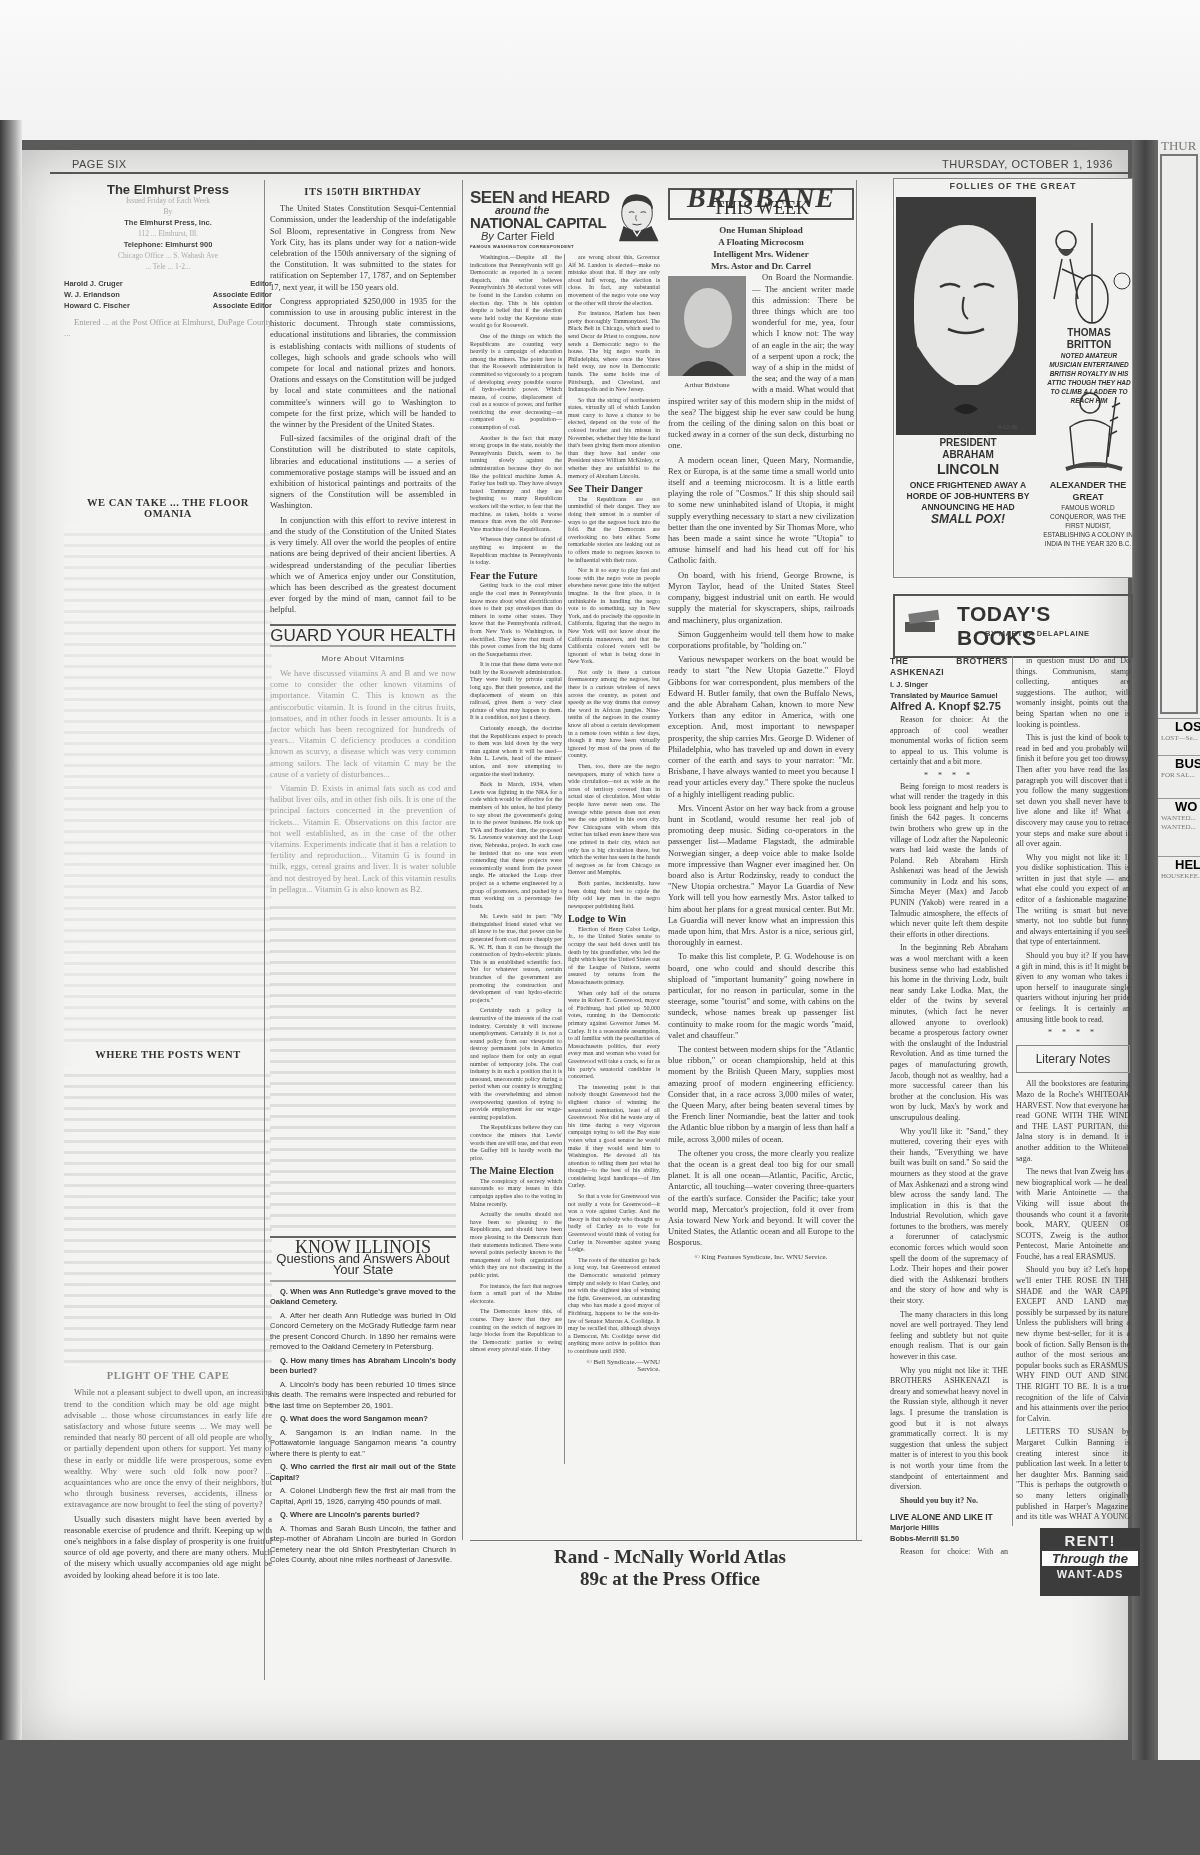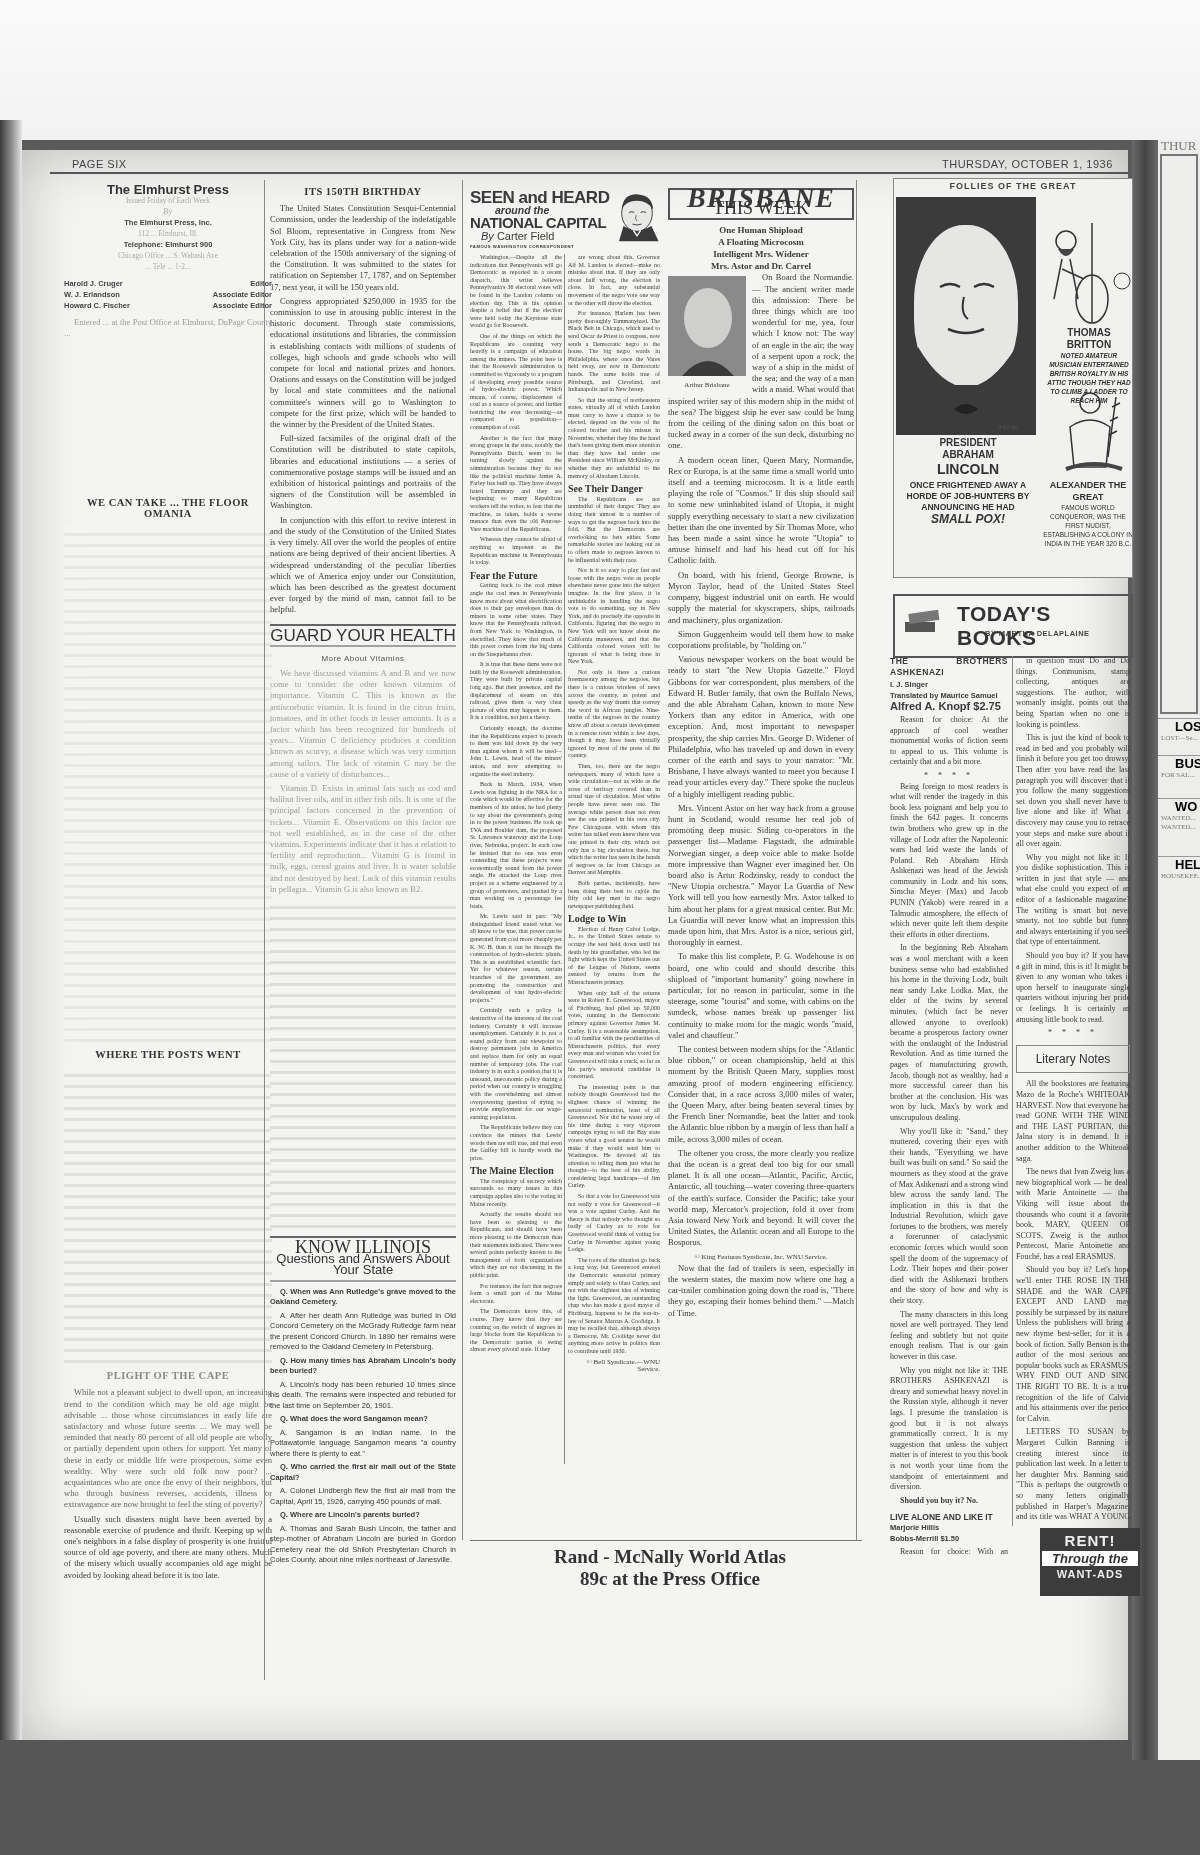--- a/index.html
+++ b/index.html
@@ -352,21 +352,20 @@
   <p data-name="brisbane-paragraph">On Board the Normandie. — The ancient writer made this admission: There be three things which are too wonderful for me, yea, four which I know not: The way of an eagle in the air; the way of a serpent upon a rock; the way of a ship in the midst of the sea; and the way of a man with a maid. What would that inspired writer say of this modern ship in the midst of the sea? The biggest ship he ever saw could be hung from the ceiling of the dining salon on this boat or tucked away in a corner of the sun deck, disturbing no one.</p>
   <p data-name="brisbane-paragraph">A modern ocean liner, Queen Mary, Normandie, Rex or Europa, is at the same time a small world unto itself and a teeming microcosm. It is a little earth playing the role of "Cosmos." If this ship should sail to some new uninhabited island of Utopia, it might supply everything necessary to start a new civilization better than the one invented by Sir Thomas More, who has been made a saint since he wrote "Utopia" to amuse himself and had his head cut off for his Catholic faith.</p>
   <p data-name="brisbane-paragraph">On board, with his friend, George Browne, is Myron Taylor, head of the United States Steel company, biggest industrial unit on earth. He would supply the material for skyscrapers, ships, railroads and machinery, plus organization.</p>
   <p data-name="brisbane-paragraph">Simon Guggenheim would tell them how to make corporations profitable, by "holding on."</p>
   <p data-name="brisbane-paragraph">Various newspaper workers on the boat would be ready to start "the New Utopia Gazette." Floyd Gibbons for war correspondent, plus members of the Edward H. Butler family, that own the Buffalo News, and the able Abraham Cahan, known to more New Yorkers than any editor in America, with one exception. And, most important to newspaper prosperity, the ship carries Mrs. George D. Widener of Philadelphia, who has traveled up and down in every corner of the earth and says to your narrator: "Mr. Brisbane, I have always wanted to meet you because I read your articles every day." There spoke the nucleus of a highly intelligent reading public.</p>
   <p data-name="brisbane-paragraph">Mrs. Vincent Astor on her way back from a grouse hunt in Scotland, would resume her real job of promoting deep music. Siding co-operators in the passenger list—Madame Flagstadt, the admirable Norwegian singer, a deep voice able to make Isolde more impressive than Wagner ever imagined her. On board also is Artur Rodzinsky, ready to conduct the "New Utopia orchestra." Mayor La Guardia of New York will tell you how earnestly Mrs. Astor talked to him about her plans for a great musical center. But Mr. La Guardia will never know what an impression this made upon him, that Mrs. Astor is a nice, serious girl, thoroughly in earnest.</p>
   <p data-name="brisbane-paragraph">To make this list complete, P. G. Wodehouse is on board, one who could and should describe this shipload of "important humanity" going nowhere in particular, for no reason in particular, some in the steerage, some "tourist" and some, with cabins on the sundeck, whose names break up passenger list continuity to make room for the magic words "maid, valet and chauffeur."</p>
   <p data-name="brisbane-paragraph">The contest between modern ships for the "Atlantic blue ribbon," or ocean championship, held at this moment by the British Queen Mary, supplies most amazing proof of modern engineering efficiency. Consider that, in a race across 3,000 miles of water, the Queen Mary, after being beaten several times by the French liner Normandie, beat the latter and took the Atlantic blue ribbon by a margin of less than half a mile, across 3,000 miles of ocean.</p>
   <p data-name="brisbane-paragraph">The oftener you cross, the more clearly you realize that the ocean is a great deal too big for our small planet. It is all one ocean—Atlantic, Pacific, Arctic, Antarctic, all touching—water covering three-quarters of the earth's surface. Consider the Pacific; take your world map, Mercator's projection, fold it over from Asia toward New York and beyond. It will cover the United States, the Atlantic ocean and all Europe to the Bosporus.</p>
   <div style="font-size:7px;text-align:center;" data-name="brisbane-credit">© King Features Syndicate, Inc. WNU Service.</div>
-  <p data-name="brisbane-paragraph">Now that the fad of trailers is seen, especially in the western states, the maxim now where one hag a car-trailer combination going down the road is, "There they go, escaping their homes behind them." —Match of Time.</p>
 </div>
 
 <style>
   
 </style>
 
 <div class="cartoon" data-name="follies-cartoon">
   <div class="cartoon-title" data-name="cartoon-title">FOLLIES OF THE GREAT</div>
   <div class="cartoon-lincoln-block" data-name="lincoln-drawing-icon">
     <div class="cartoon-face"></div>

